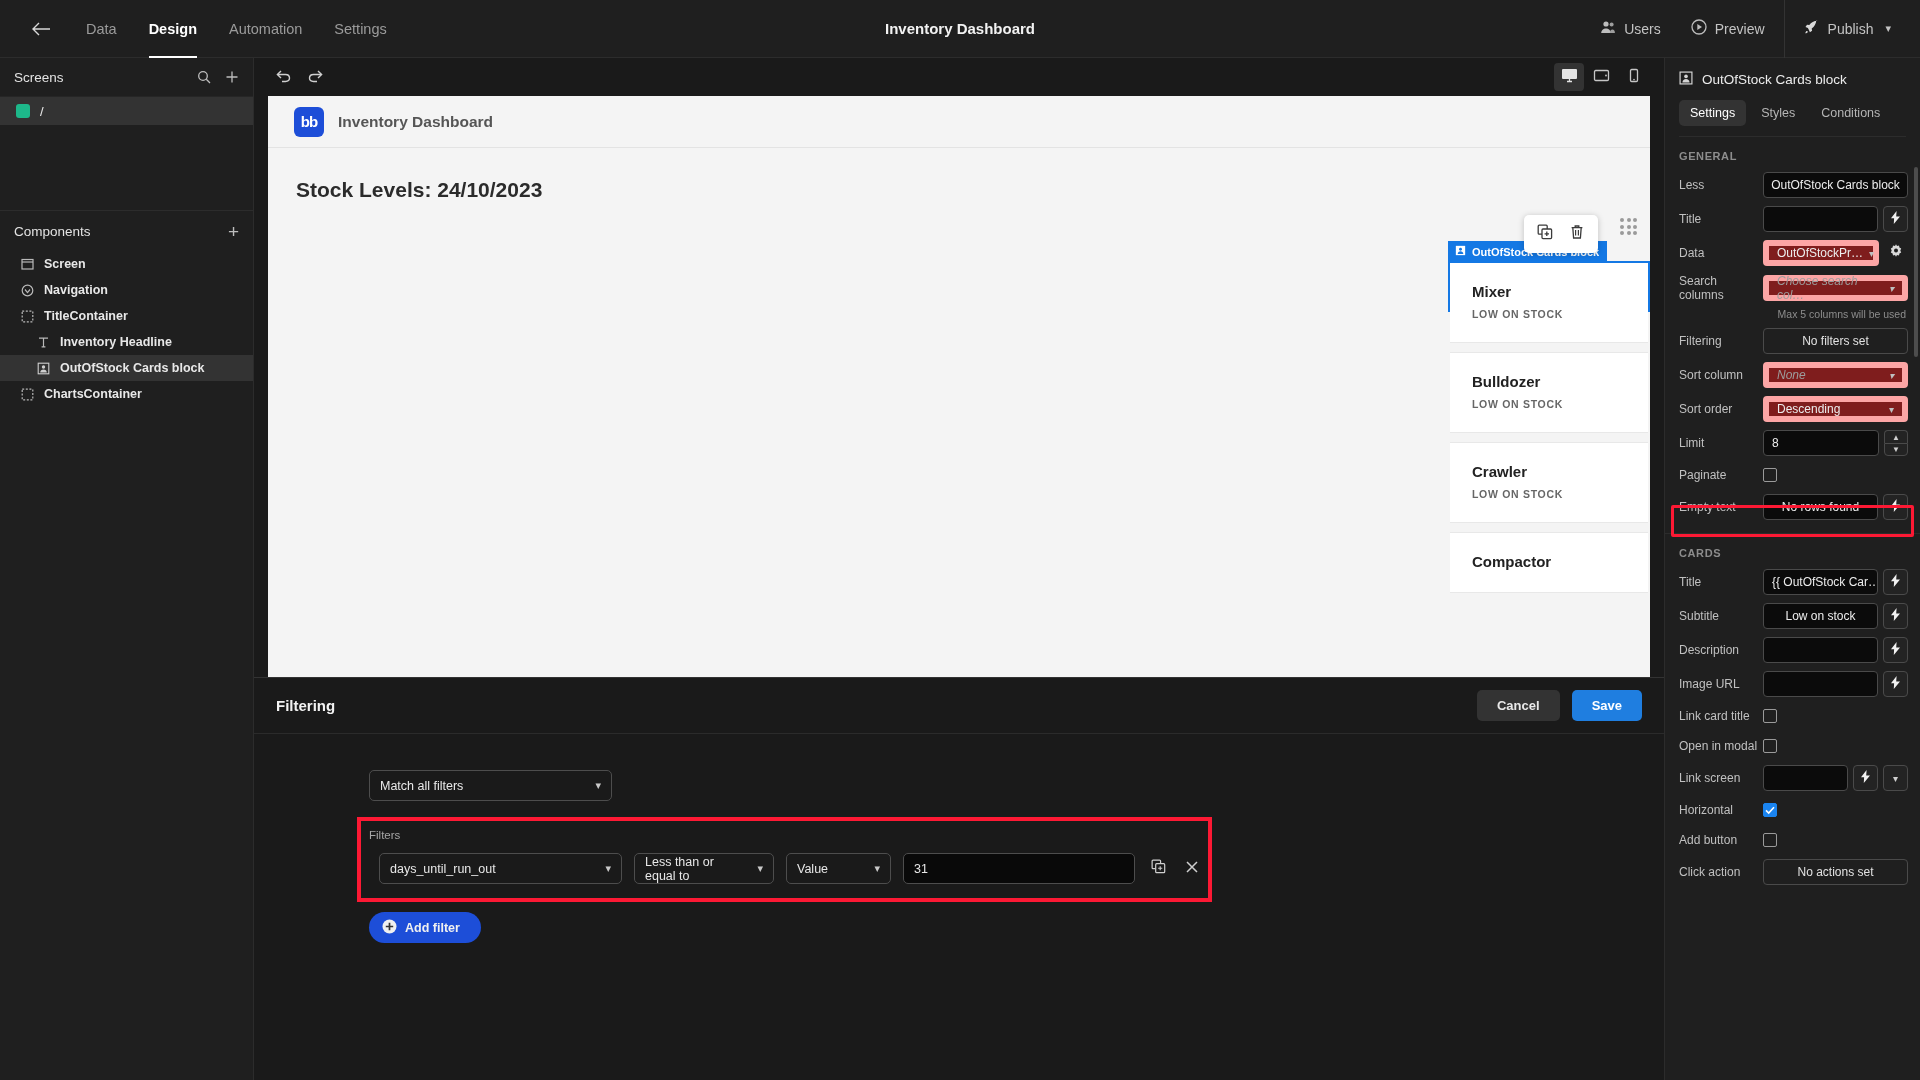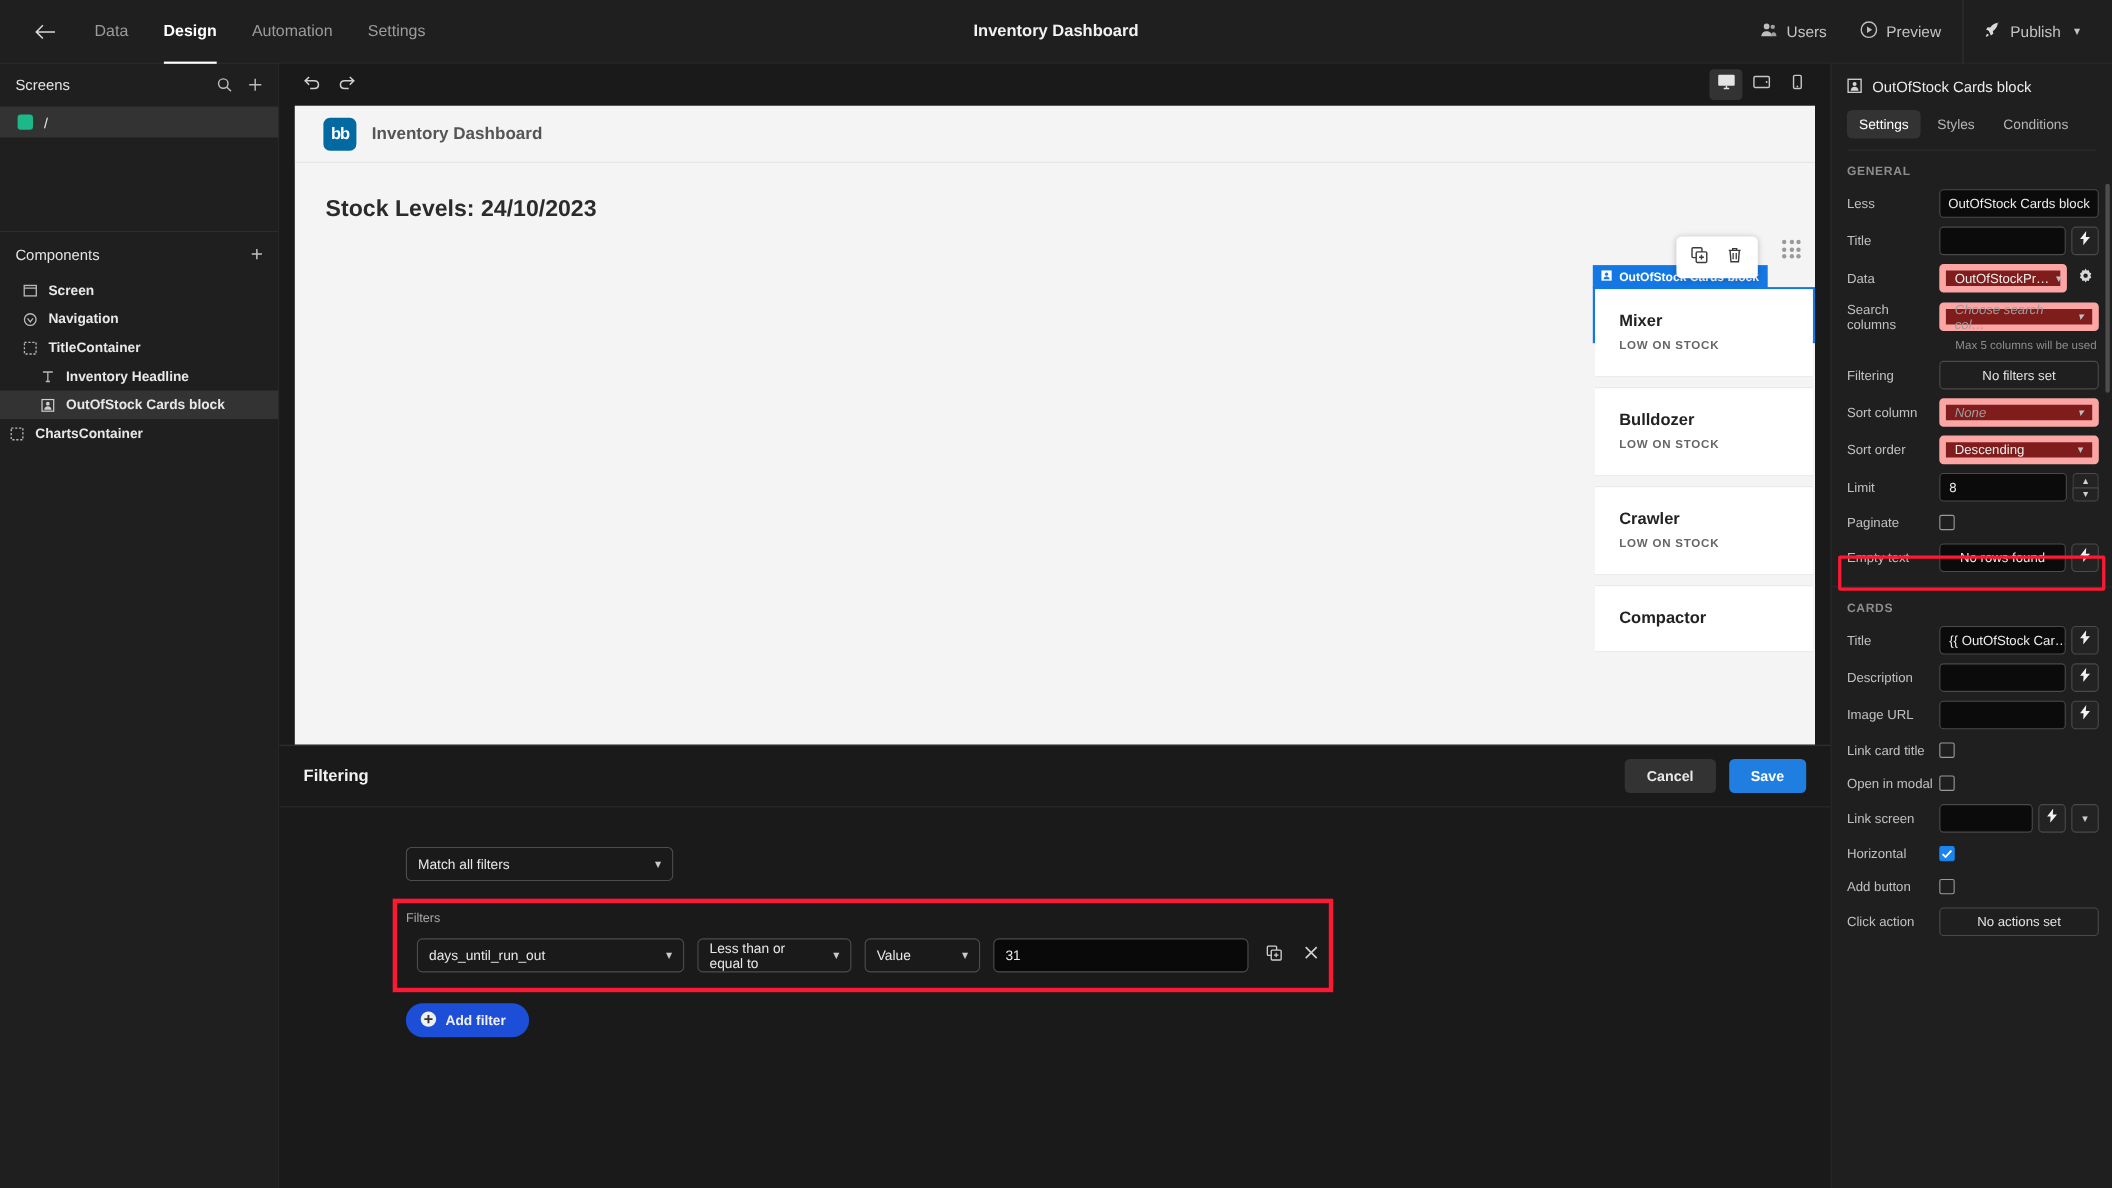--- a/index.html
+++ b/index.html
@@ -99,21 +99,21 @@
   .canvas-wrap { flex: 1; position: relative; overflow: hidden; padding: 0 14px 0 14px; }
   .canvas {
     position: absolute; left: 14px; right: 14px; top: 0; bottom: 0;
     background: #f4f4f4; overflow: hidden;
   }
   .app-header {
     height: 52px; display: flex; align-items: center; gap: 14px; padding: 0 26px;
     border-bottom: 1px solid #e3e3e3; background: #f4f4f4;
   }
   .bb-logo {
-    width: 30px; height: 30px; border-radius: 6px; background: #0369a1;
+    width: 30px; height: 30px; border-radius: 6px; background: #1d4ed8;
     display: flex; align-items: center; justify-content: center;
     color: #fff; font-weight: bold; font-size: 15px; letter-spacing: -1px;
   }
   .app-header-title { font-size: 15.5px; color: #555; font-weight: bold; }
   .canvas-body { padding: 30px 28px; position: relative; }
   .stock-headline { font-size: 21px; font-weight: bold; color: #2b2b2b; }
 
   .float-actions {
     position: absolute; top: 67px; right: 52px; background: #fff; border-radius: 5px;
     box-shadow: 0 1px 6px rgba(0,0,0,.22); display: flex; gap: 2px; padding: 5px 6px; z-index: 6;
@@ -376,21 +376,21 @@
           <span class="comp-ico">
             <svg width="13" height="13" viewBox="0 0 13 13">
                 <rect x="1.2" y="1.2" width="10.6" height="10.6" fill="none" stroke="#cfcfcf" stroke-width="1.1"></rect>
                 <circle cx="6.5" cy="5" r="1.7" fill="#cfcfcf"></circle>
                 <path d="M3.2 10.6c0-2 1.5-3.2 3.3-3.2s3.3 1.2 3.3 3.2z" fill="#cfcfcf"></path>
               </svg>
           </span>
           <span>OutOfStock Cards block</span>
         </div>
 
-        <div class="comp-row" style="padding-left:8px;">
+        <div class="comp-row" style="padding-left:20px;">
           <span class="comp-ico">
             <svg width="13" height="13" viewBox="0 0 13 13">
                 <rect x="1.2" y="1.2" width="10.6" height="10.6" fill="none" stroke="#b9b9b9" stroke-width="1.2" stroke-dasharray="2 1.6"></rect>
               </svg>
           </span>
           <span>ChartsContainer</span>
         </div>
       </div>
     </div>
 
@@ -718,20 +718,31 @@
           <div class="pctl">
             <div class="inp left-al">{{ OutOfStock Car…</div>
             <div class="bolt">
               <span><svg width="11" height="13" viewBox="0 0 11 13">
                     <path d="M6.6 0 L1 7.3h3.1L3.8 13 L10 5.4H6.2z" fill="#f2f2f2"></path>
                   </svg></span>
             </div>
           </div>
         </div>
 
+        <div class="prow">
+          <div class="plabel">Subtitle</div>
+          <div class="pctl">
+            <div class="inp">Low on stock</div>
+            <div class="bolt">
+              <span><svg width="11" height="13" viewBox="0 0 11 13">
+                    <path d="M6.6 0 L1 7.3h3.1L3.8 13 L10 5.4H6.2z" fill="#f2f2f2"></path>
+                  </svg></span>
+            </div>
+          </div>
+        </div>
 
         <div class="prow">
           <div class="plabel">Description</div>
           <div class="pctl">
             <div class="inp"></div>
             <div class="bolt">
               <span><svg width="11" height="13" viewBox="0 0 11 13">
                     <path d="M6.6 0 L1 7.3h3.1L3.8 13 L10 5.4H6.2z" fill="#f2f2f2"></path>
                   </svg></span>
             </div>

